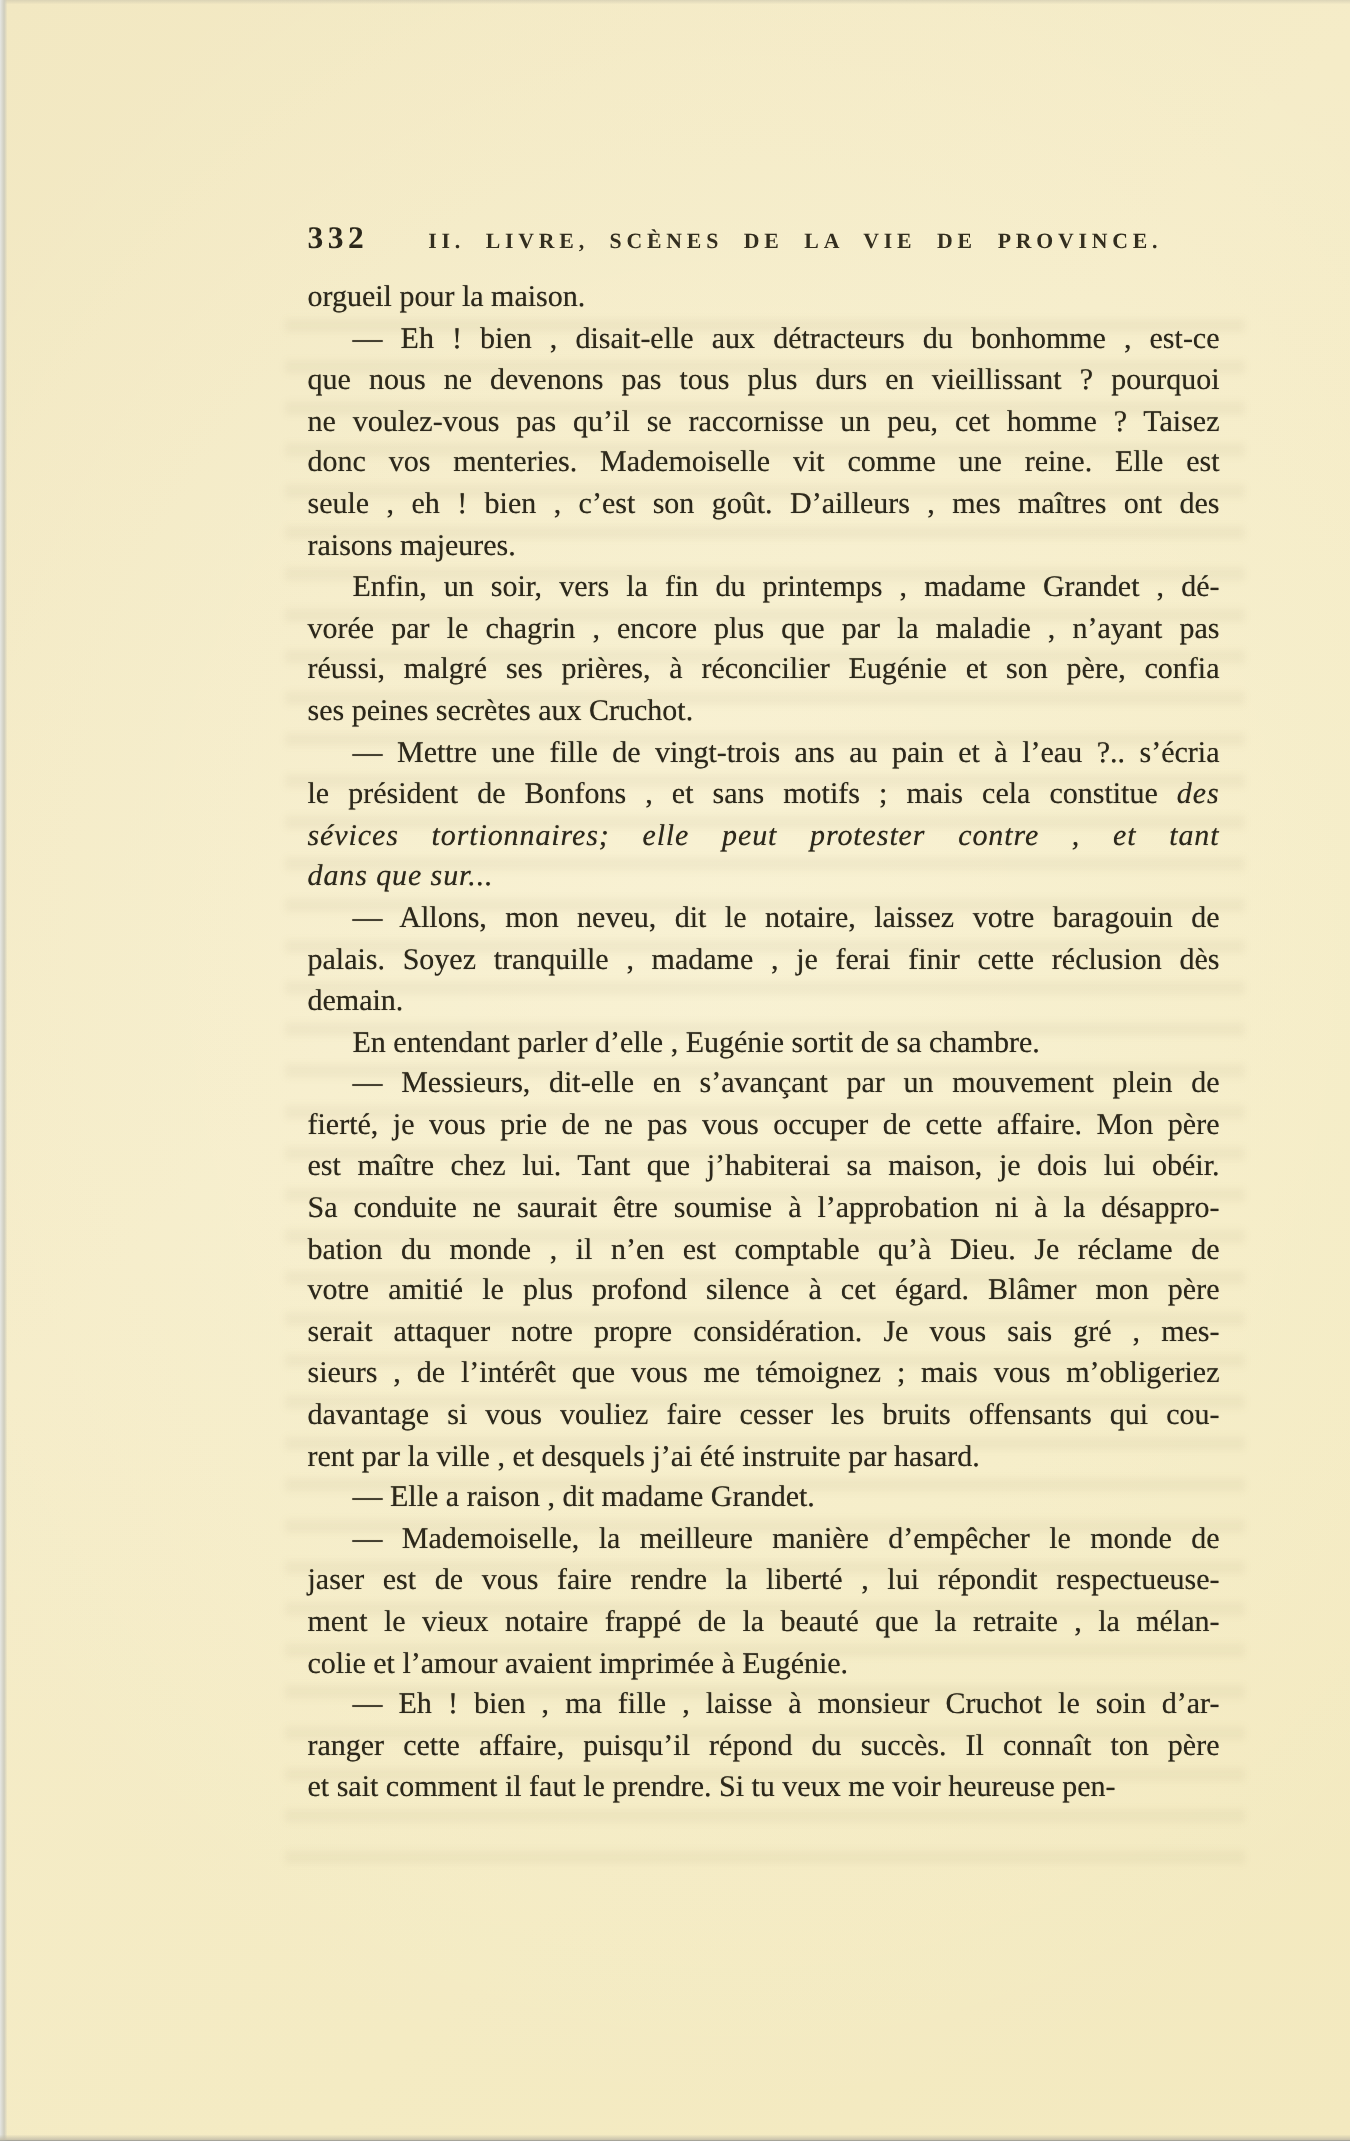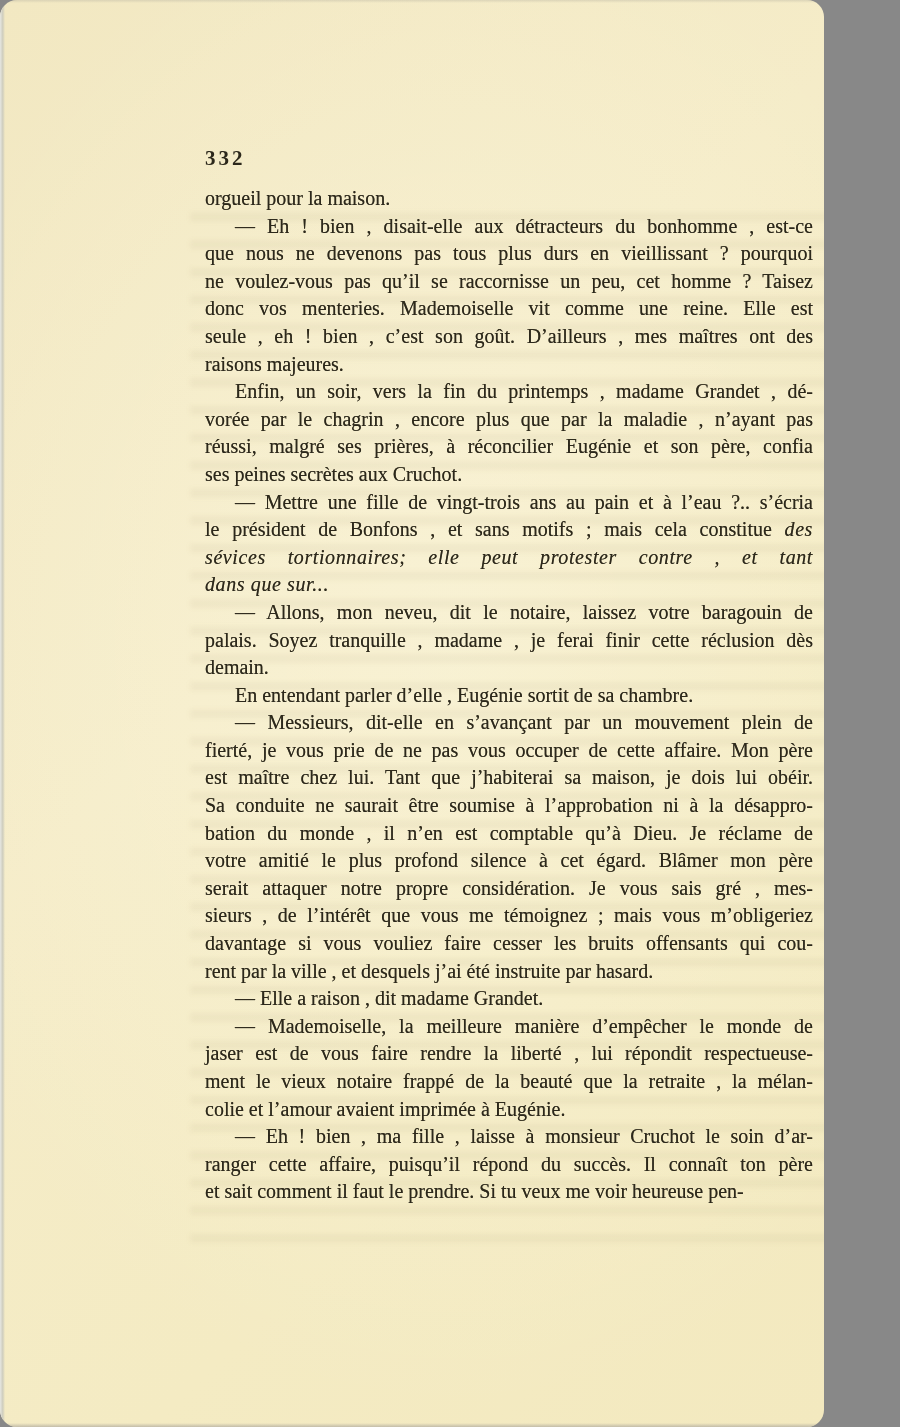--- a/index.html
+++ b/index.html
@@ -1,25 +1,24 @@
 <!DOCTYPE html>
 <html><head>
 <meta charset="utf-8">
 <style>
   html, body { margin: 0; padding: 0; background: #888; }
   .scan {
     position: relative;
-    width: 824px;
+    width: 900px;
     height: 1427px;
     background:
       radial-gradient(ellipse 120% 90% at 55% 45%, rgba(255,252,235,0.35), rgba(0,0,0,0) 60%),
       linear-gradient(135deg, #f2e8c2 0%, #f5ecc8 40%, #f4ebc3 70%, #f3e9bf 100%);
     overflow: hidden;
     font-family: "Liberation Serif", "DejaVu Serif", serif;
-    border-radius: 17px;
   }
   
   .scan::after {
     content: "";
     position: absolute;
     left: 190px; top: 200px;
     width: 640px; height: 1060px;
     background: repeating-linear-gradient(
       to bottom,
       rgba(0,0,0,0) 0px,
@@ -95,20 +94,21 @@
 <body>
 
 <div class="scan">
   <div class="edge-top"></div>
   <div class="edge-left"></div>
   <div class="edge-bottom"></div>
 
   <div class="content">
     <div class="header">
       <span class="page-number">332</span>
+      <span class="running-title">II. LIVRE, SCÈNES DE LA VIE DE PROVINCE.</span>
     </div>
 
     <div class="text-block">
         <div class="line last"><span>orgueil pour la maison.</span></div>
         <div class="line indent"><span>— Eh ! bien , disait-elle aux détracteurs du bonhomme , est-ce</span></div>
         <div class="line"><span>que nous ne devenons pas tous plus durs en vieillissant ? pourquoi</span></div>
         <div class="line"><span>ne voulez-vous pas qu’il se raccornisse un peu, cet homme ? Taisez</span></div>
         <div class="line"><span>donc vos menteries. Mademoiselle vit comme une reine. Elle est</span></div>
         <div class="line"><span>seule , eh ! bien , c’est son goût. D’ailleurs , mes maîtres ont des</span></div>
         <div class="line last"><span>raisons majeures.</span></div>

